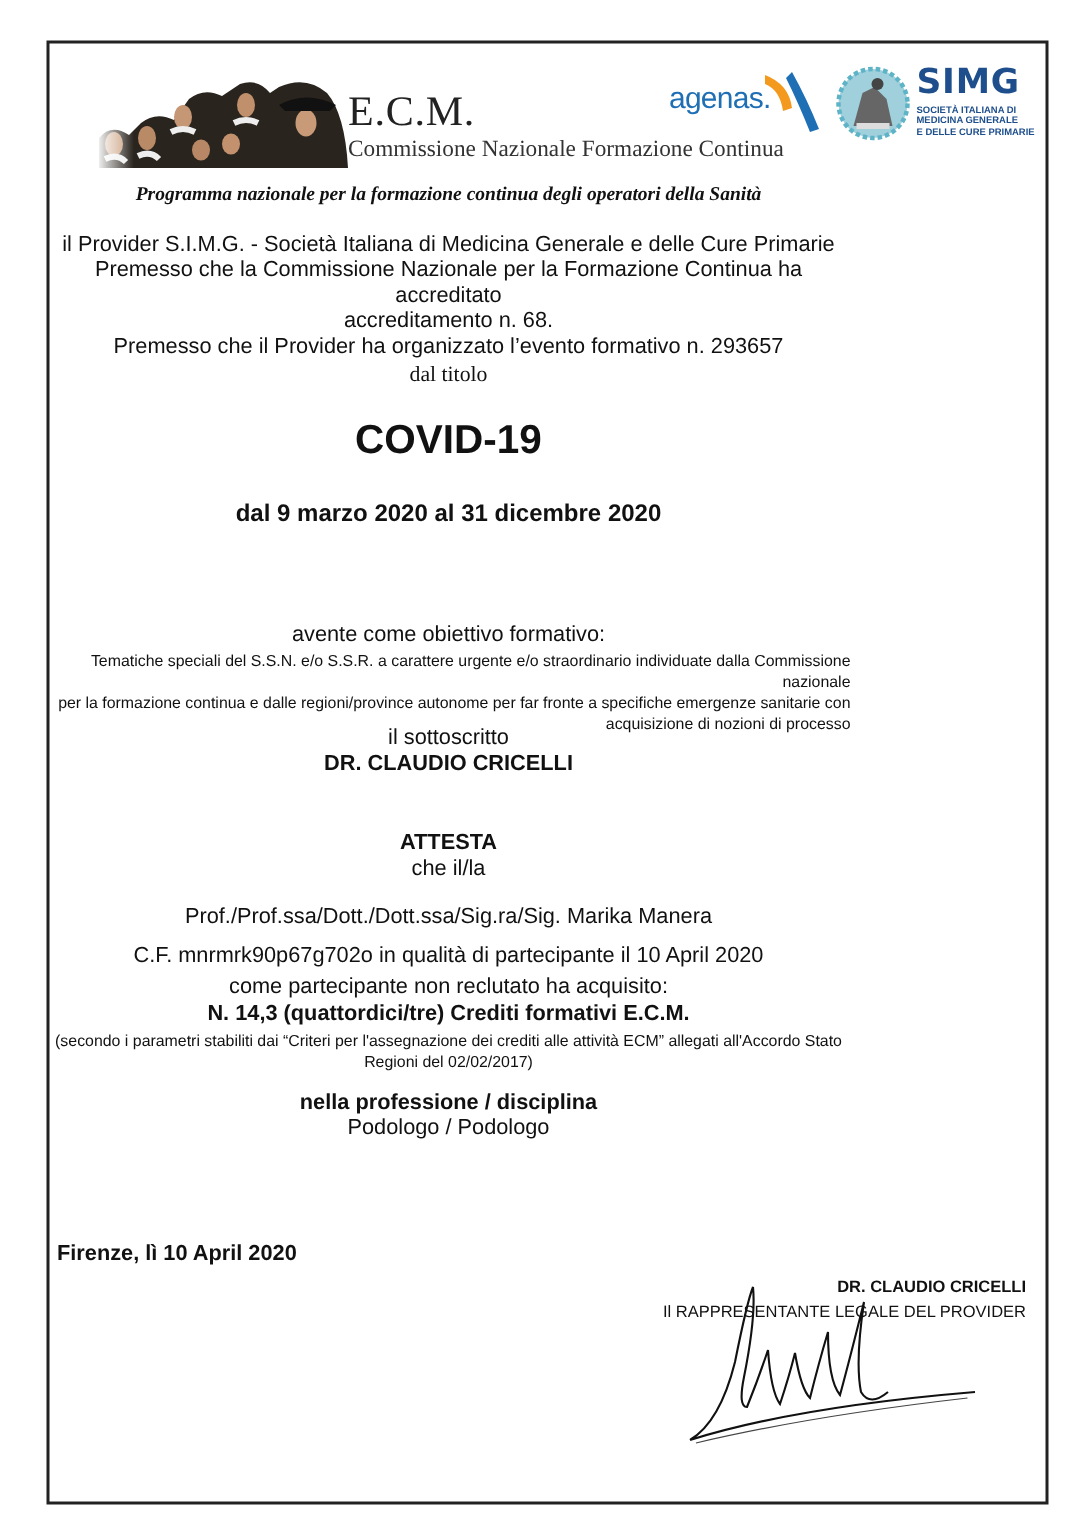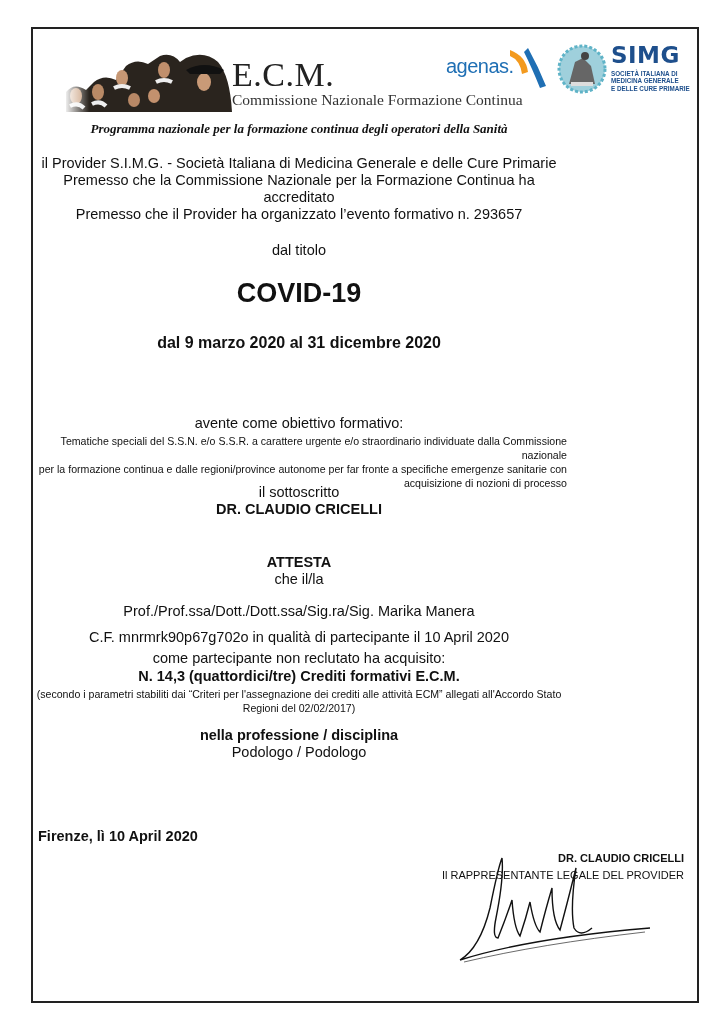--- a/index.html
+++ b/index.html
@@ -1,21 +1,21 @@
 <!DOCTYPE html>
 <html><head>
 <meta charset="utf-8">
 <style>
   html, body { margin:0; padding:0; background:#ffffff; }
   body { width:724px; height:1024px; position:relative; overflow:hidden; font-family:"Liberation Sans", sans-serif; color:#111; }
   .frame { position:absolute; left:31px; top:27px; width:664px; height:972px; border:2px solid #222; box-sizing:content-box; }
   .abs { position:absolute; }
   .center { position:absolute; left:31px; width:536px; text-align:center; }
   .painting { position:absolute; left:64px; top:52px; width:168px; height:60px; }
-  .ecm-big { position:absolute; left:232px; top:58px; font-family:"Liberation Serif", serif; font-size:34px; line-height:34px; color:#222; letter-spacing:0.5px; }
+  .ecm-big { position:absolute; left:232px; top:58px; font-family:"Liberation Serif", serif; font-size:28px; line-height:34px; color:#222; letter-spacing:0.5px; }
   .ecm-sub { position:absolute; left:232px; top:92px; font-family:"Liberation Serif", serif; font-size:15.5px; line-height:16px; color:#333; }
   .agenas-text { position:absolute; left:446px; top:55px; font-family:"Liberation Sans", sans-serif; font-size:20px; color:#1f6fb4; letter-spacing:-0.5px; }
   .agenas-x { position:absolute; left:508px; top:46px; width:40px; height:44px; }
   .simg-seal { position:absolute; left:557px; top:44px; width:50px; height:50px; }
   .simg-word { position:absolute; left:611px; top:42px; font-family:"DejaVu Sans", sans-serif; font-weight:bold; font-size:23px; color:#1e4f8c; letter-spacing:0.5px; }
   .simg-sub { position:absolute; left:611px; top:70px; font-size:6.3px; line-height:7.4px; color:#1e4f8c; font-weight:bold; }
   .prog { top:121px; font-family:"Liberation Serif", serif; font-style:italic; font-weight:bold; font-size:13px; }
   .p15 { font-size:14.5px; line-height:17px; }
   .title { font-weight:bold; font-size:27px; }
   .dates { font-weight:bold; font-size:16px; }
@@ -69,23 +69,24 @@
   <div>SOCIETÀ ITALIANA DI</div>
   <div>MEDICINA GENERALE</div>
   <div>E DELLE CURE PRIMARIE</div>
 </div>
 
 <div class="center prog">Programma nazionale per la formazione continua degli operatori della Sanità</div>
 
 <div class="center p15" style="top:155px;">
   <div>il Provider S.I.M.G. - Società Italiana di Medicina Generale e delle Cure Primarie</div>
   <div>Premesso che la Commissione Nazionale per la Formazione Continua ha accreditato</div>
+  <div>accreditamento n. 68.</div>
   <div>Premesso che il Provider ha organizzato l’evento formativo n. 293657</div>
 </div>
-<div class="center p15" style="top:242px;">dal titolo</div>
+<div class="center p15" style="top:242px;font-family:Liberation Serif, serif;">dal titolo</div>
 
 <div class="center title" style="top:278px;">COVID-19</div>
 <div class="center dates" style="top:334px;">dal 9 marzo 2020 al 31 dicembre 2020</div>
 
 <div class="center p15" style="top:399px;margin-top:16px;">avente come obiettivo formativo:</div>
 <div class="center small" style="top:434px;text-align:right;">
   <div>Tematiche speciali del S.S.N. e/o S.S.R. a carattere urgente e/o straordinario individuate dalla Commissione nazionale</div>
   <div>per la formazione continua e dalle regioni/province autonome per far fronte a specifiche emergenze sanitarie con</div>
   <div>acquisizione di nozioni di processo</div>
 </div>

